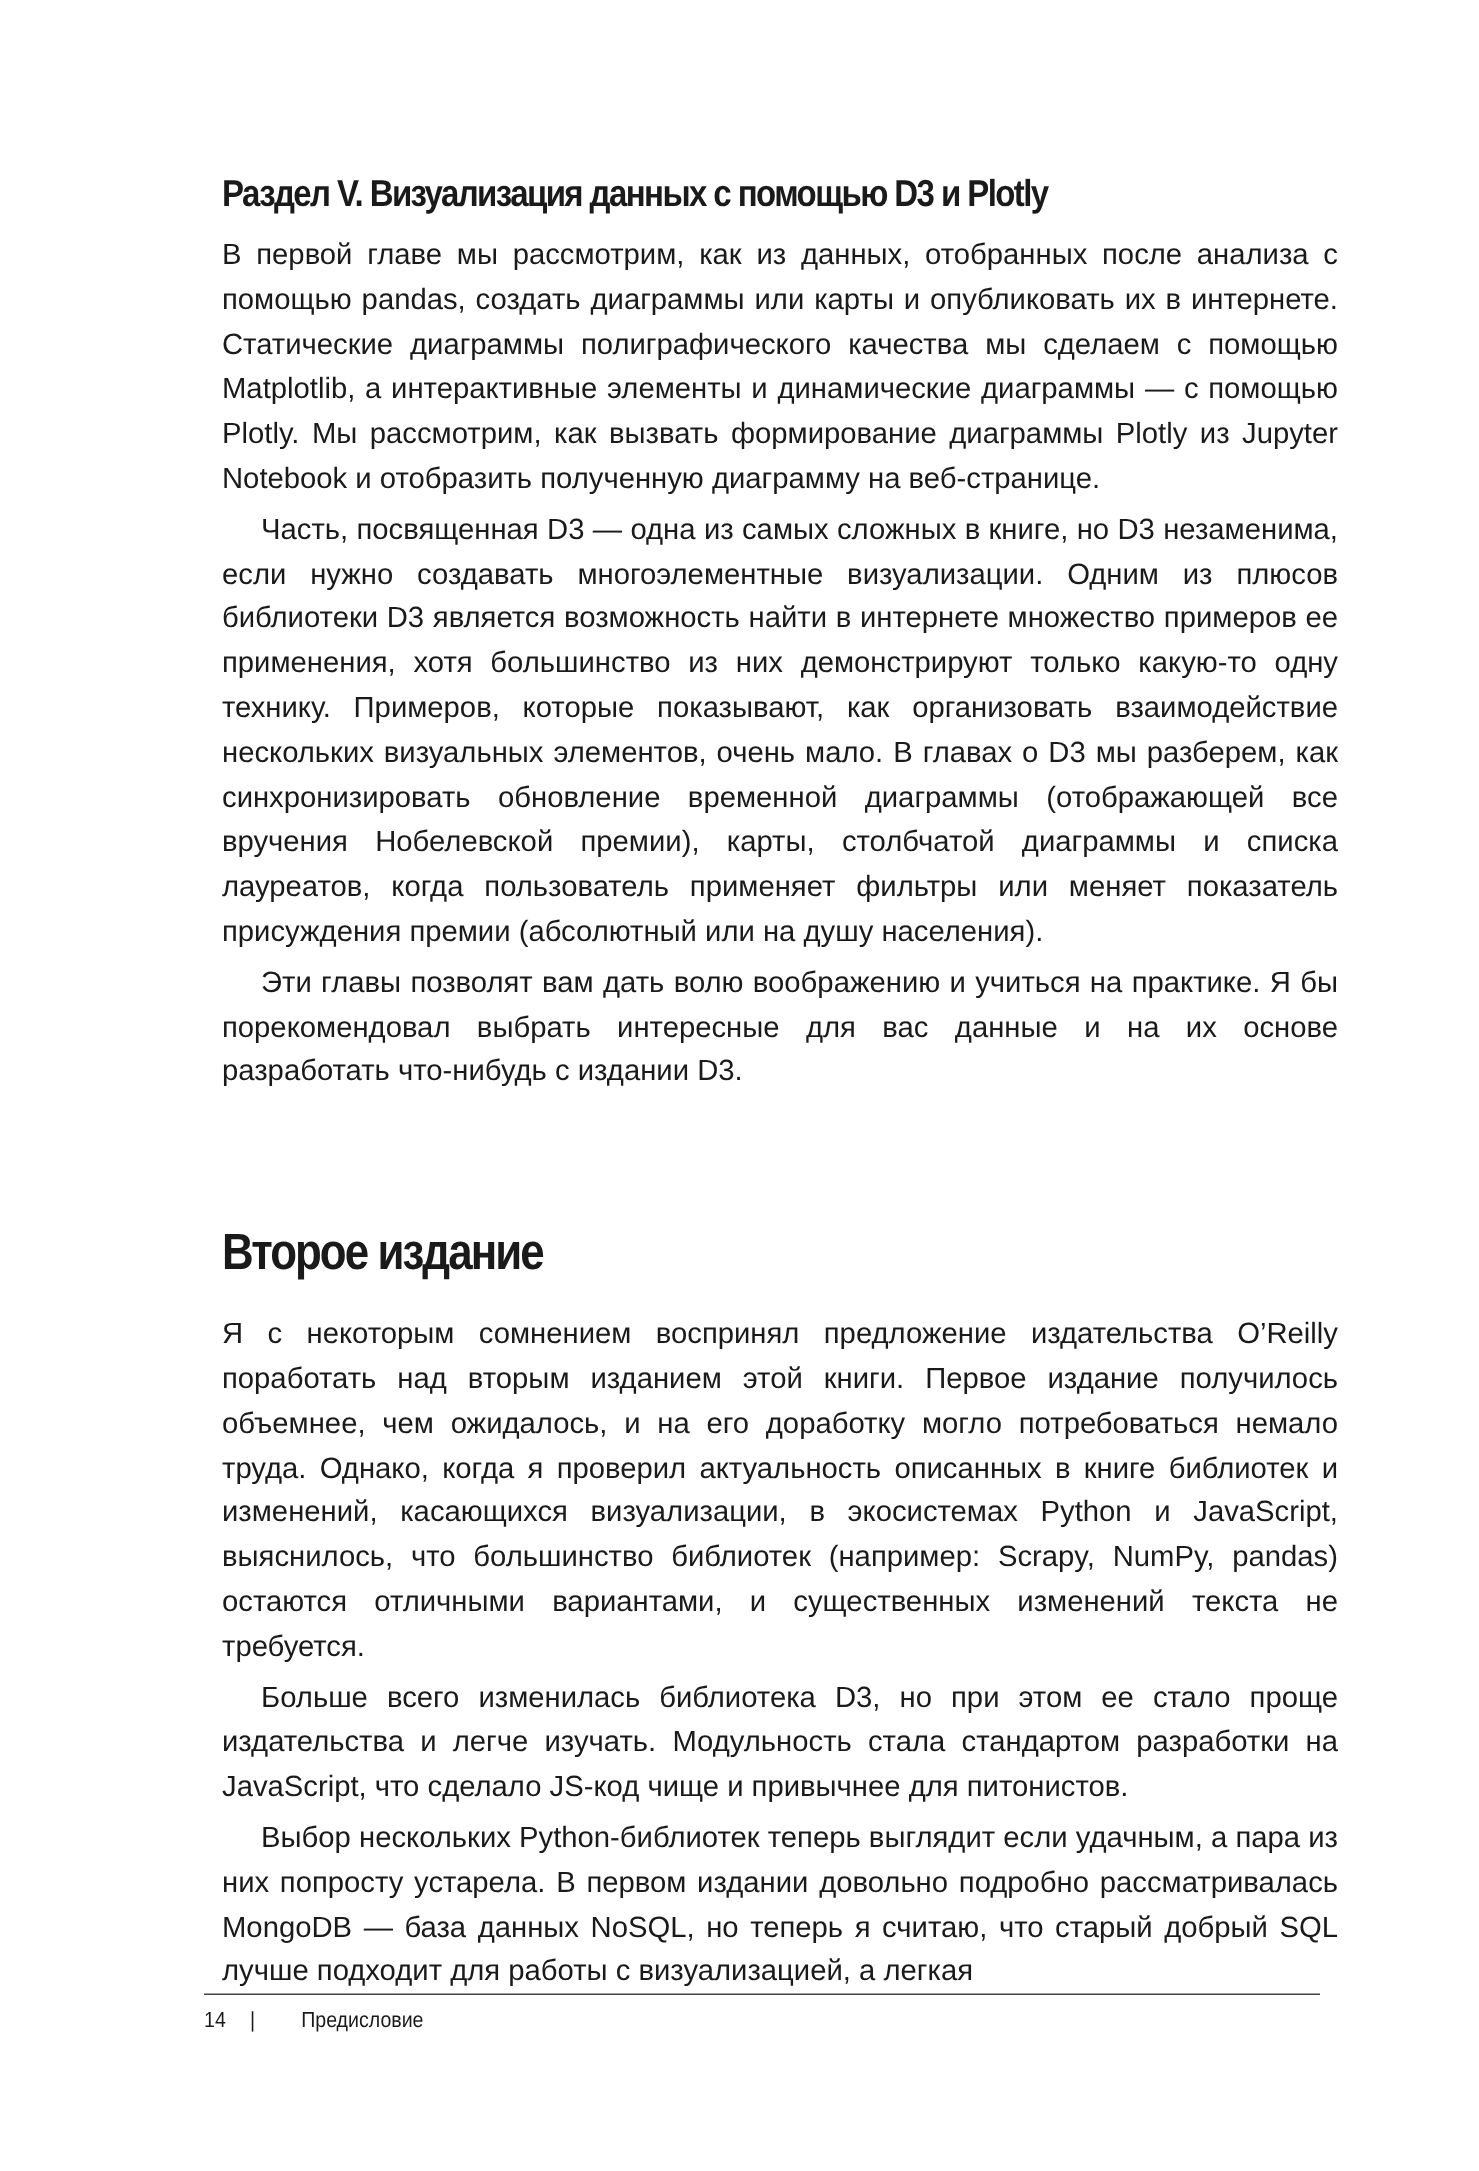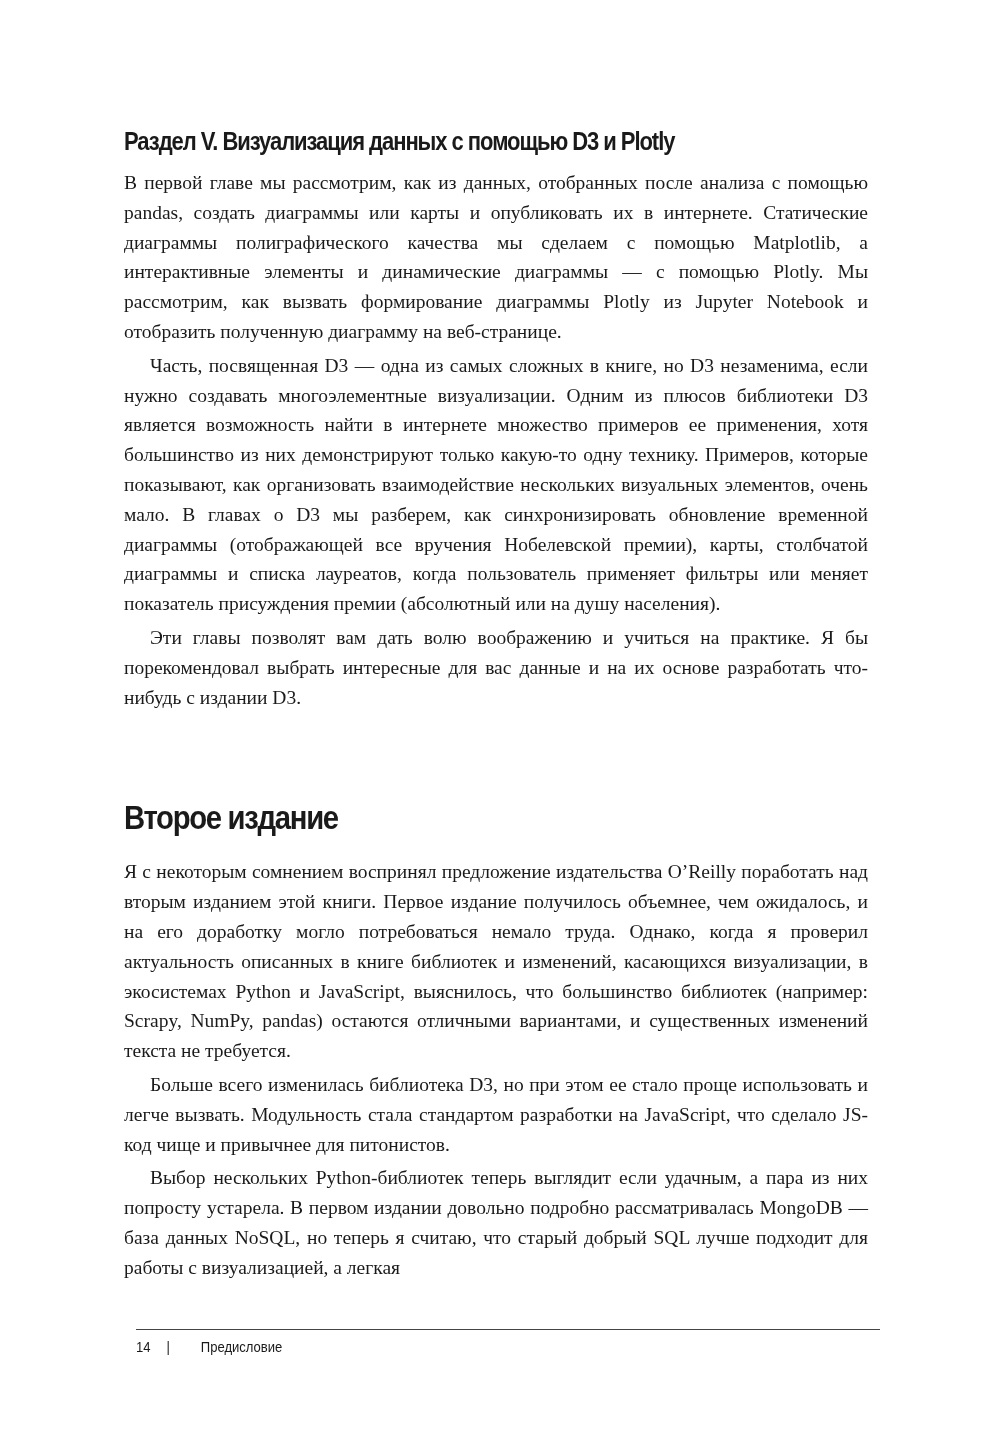--- a/index.html
+++ b/index.html
@@ -1,31 +1,31 @@
 <!DOCTYPE html>
 <html><head>
   <meta charset="utf-8">
   <style>
     html, body { margin: 0; padding: 0; background: #ffffff; }
     body { width: 986px; height: 1447px; position: relative; overflow: hidden; color: #1a1a1a; }
-    .page { position: absolute; left: 124px; top: 112px; width: 744px; margin-top: 12px; }
+    .page { position: absolute; left: 148px; top: 112px; width: 744px; }
     .h2 {
       font-family: "Liberation Sans", sans-serif;
       font-weight: bold; font-size: 25px; letter-spacing: -1.2px;
       margin: 0 0 10px 0; line-height: 34px; transform: scaleX(0.88); transform-origin: left;
       white-space: nowrap;
     }
     .h1 {
       font-family: "Liberation Sans", sans-serif;
       font-weight: bold; font-size: 34px; letter-spacing: -1.5px;
       margin: 83px 0 18px 0; line-height: 44px; transform: scaleX(0.86); transform-origin: left;
       white-space: nowrap;
     }
     p {
-      font-family: Liberation Serif, serif;
+      font-family: Liberation Sans, sans-serif;
       font-size: 19.5px; line-height: 29.8px; margin: 0;
       text-align: justify; hyphens: manual;
     }
     p.indent { text-indent: 26px; margin-top: 4px; }
     .footer {
       position: absolute; left: 136px; top: 1329px; width: 744px;
       border-top: 1.5px solid #444;
     }
     .footer-row {
       font-family: "Liberation Sans", sans-serif; font-size: 14.5px;
@@ -39,21 +39,21 @@
 <body>
 
 <div class="page">
   <div class="h2">Раздел V. Визуализация данных с помощью D3 и Plotly</div>
   <p>В первой главе мы рассмотрим, как из данных, отобранных после анализа с помощью pandas, создать диаграммы или карты и опубликовать их в интернете. Статические диаграммы полиграфического качества мы сделаем с помощью Matplotlib, а интерактивные элементы и динамические диаграммы — с помощью Plotly. Мы рассмотрим, как вызвать формирование диаграммы Plotly из Jupyter Notebook и отобразить полученную диаграмму на веб-странице.</p>
   <p class="indent">Часть, посвященная D3 — одна из самых сложных в книге, но D3 незаменима, если нужно создавать многоэлементные визуализации. Одним из плюсов библиотеки D3 является возможность найти в интернете множество примеров ее применения, хотя большинство из них демонстрируют только какую-то одну технику. Примеров, которые показывают, как организовать взаимодействие нескольких визуальных элементов, очень мало. В главах о D3 мы разберем, как синхронизировать обновление временной диаграммы (отображающей все вручения Нобелевской премии), карты, столбчатой диаграммы и списка лауреатов, когда пользователь применяет фильтры или меняет показатель присуждения премии (абсолютный или на душу населения).</p>
   <p class="indent">Эти главы позволят вам дать волю воображению и учиться на практике. Я бы порекомендовал выбрать интересные для вас данные и на их основе разработать что-нибудь с издании D3.</p>
 
   <div class="h1">Второе издание</div>
   <p>Я с некоторым сомнением воспринял предложение издательства O’Reilly поработать над вторым изданием этой книги. Первое издание получилось объемнее, чем ожидалось, и на его доработку могло потребоваться немало труда. Однако, когда я проверил актуальность описанных в книге библиотек и изменений, касающихся визуализации, в экосистемах Python и JavaScript, выяснилось, что большинство библиотек (например: Scrapy, NumPy, pandas) остаются отличными вариантами, и существенных изменений текста не требуется.</p>
-  <p class="indent">Больше всего изменилась библиотека D3, но при этом ее стало проще использовать и легче вызвать. Модульность стала стандартом разработки на JavaScript, что сделало JS-код чище и привычнее для питонистов.</p>
+  <p class="indent">Больше всего изменилась библиотека D3, но при этом ее стало проще издательства и легче изучать. Модульность стала стандартом разработки на JavaScript, что сделало JS-код чище и привычнее для питонистов.</p>
   <p class="indent">Выбор нескольких Python-библиотек теперь выглядит если удачным, а пара из них попросту устарела. В первом издании довольно подробно рассматривалась MongoDB — база данных NoSQL, но теперь я считаю, что старый добрый SQL лучше подходит для работы с визуализацией, а легкая</p>
 </div>
 
 <div class="footer">
   <div class="footer-row">
     <span class="pnum">14</span>
     <span class="sep">|</span>
     <span>Предисловие</span>
   </div>
 </div>

